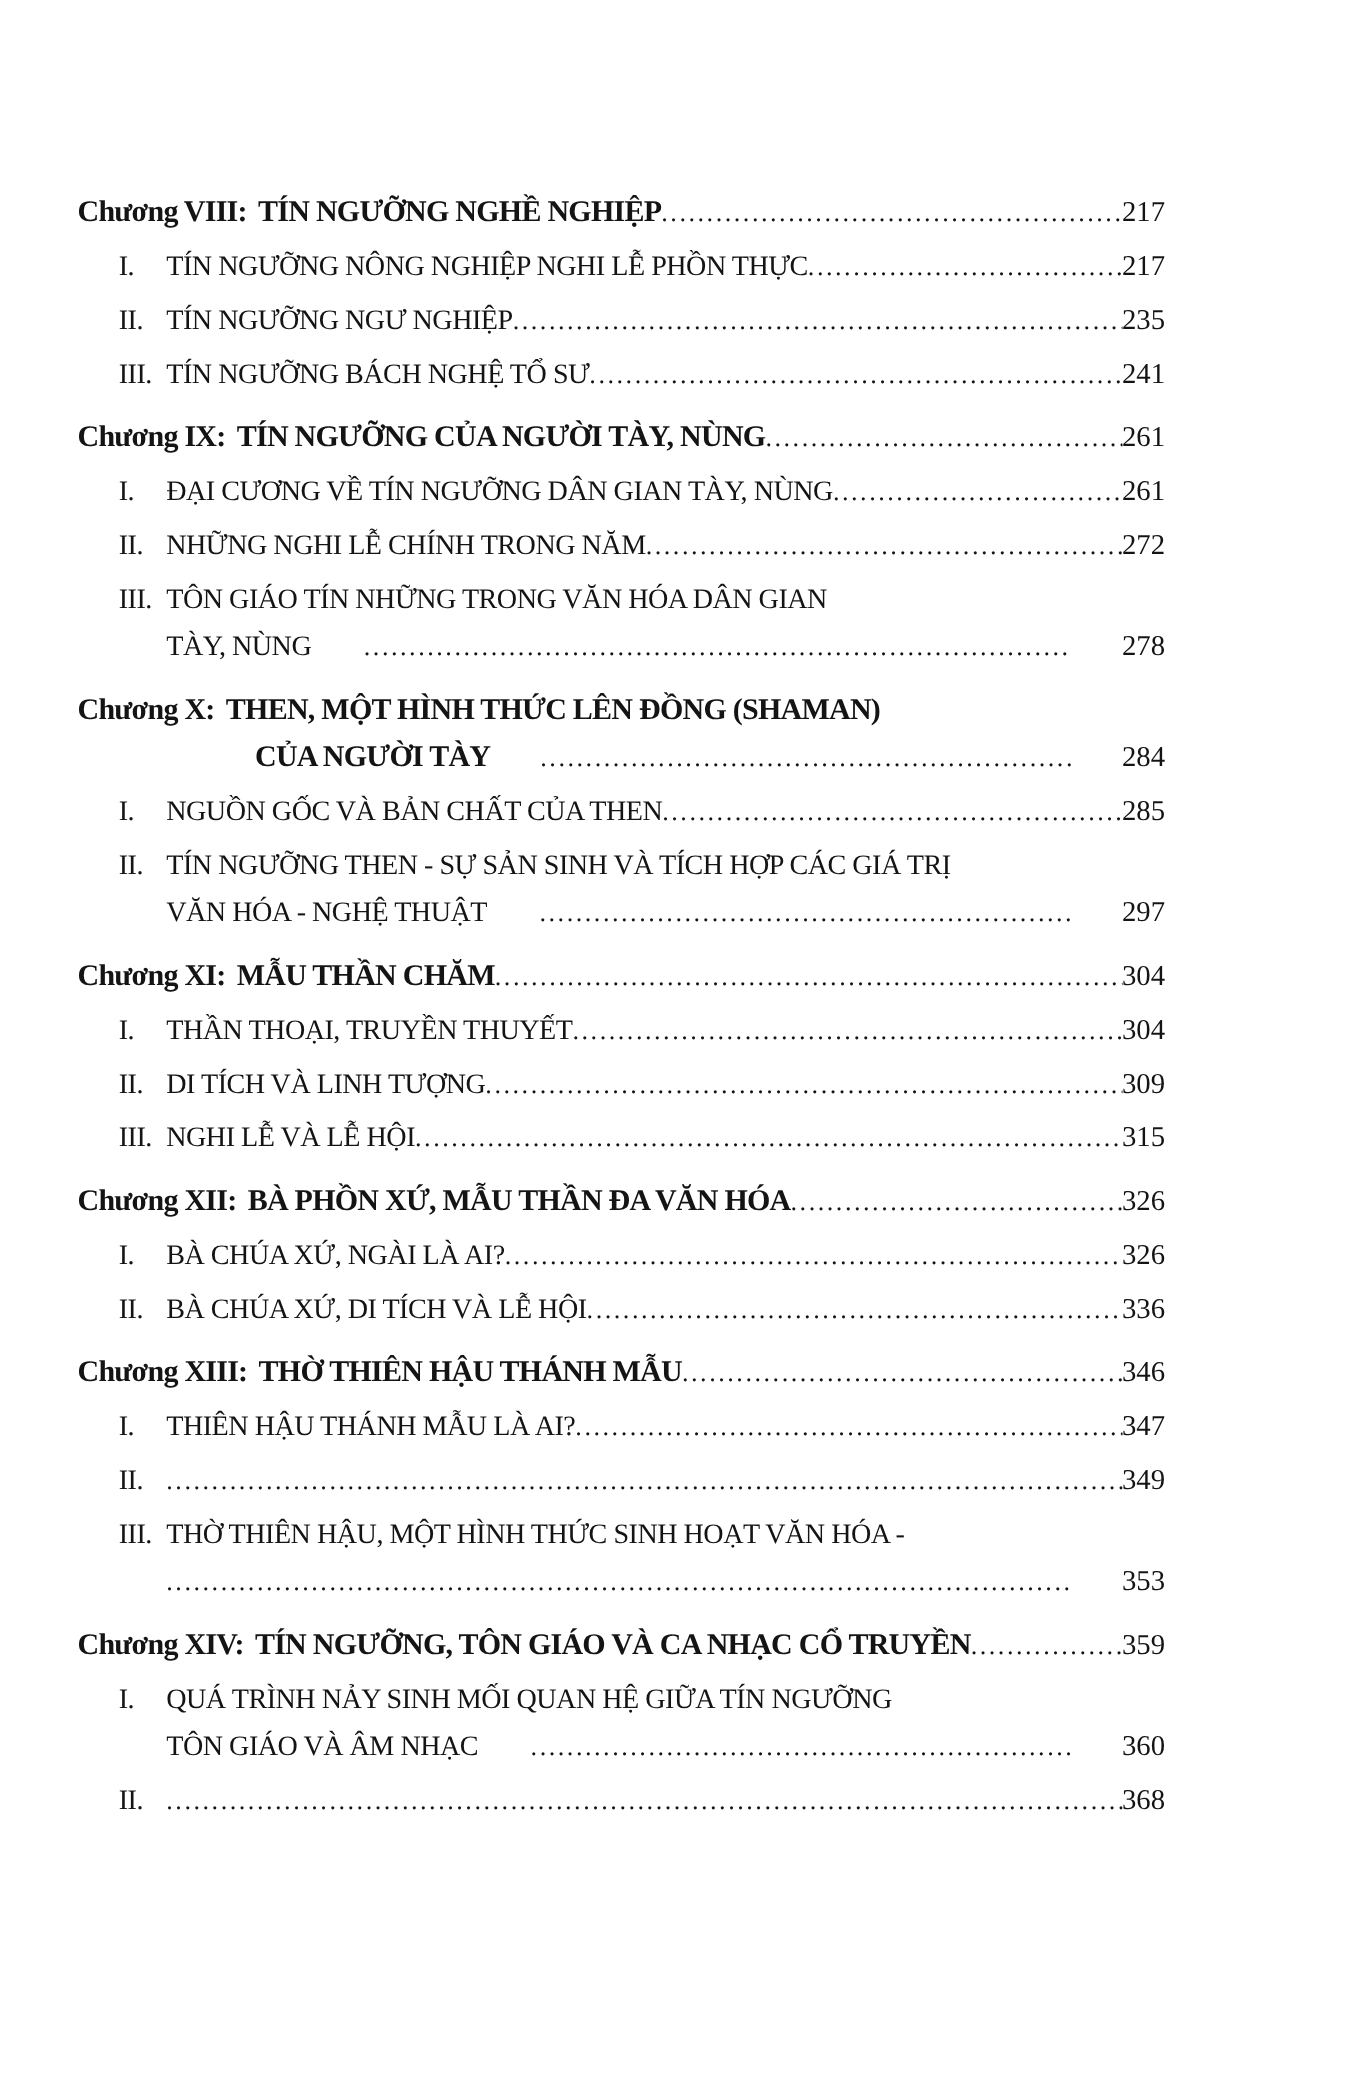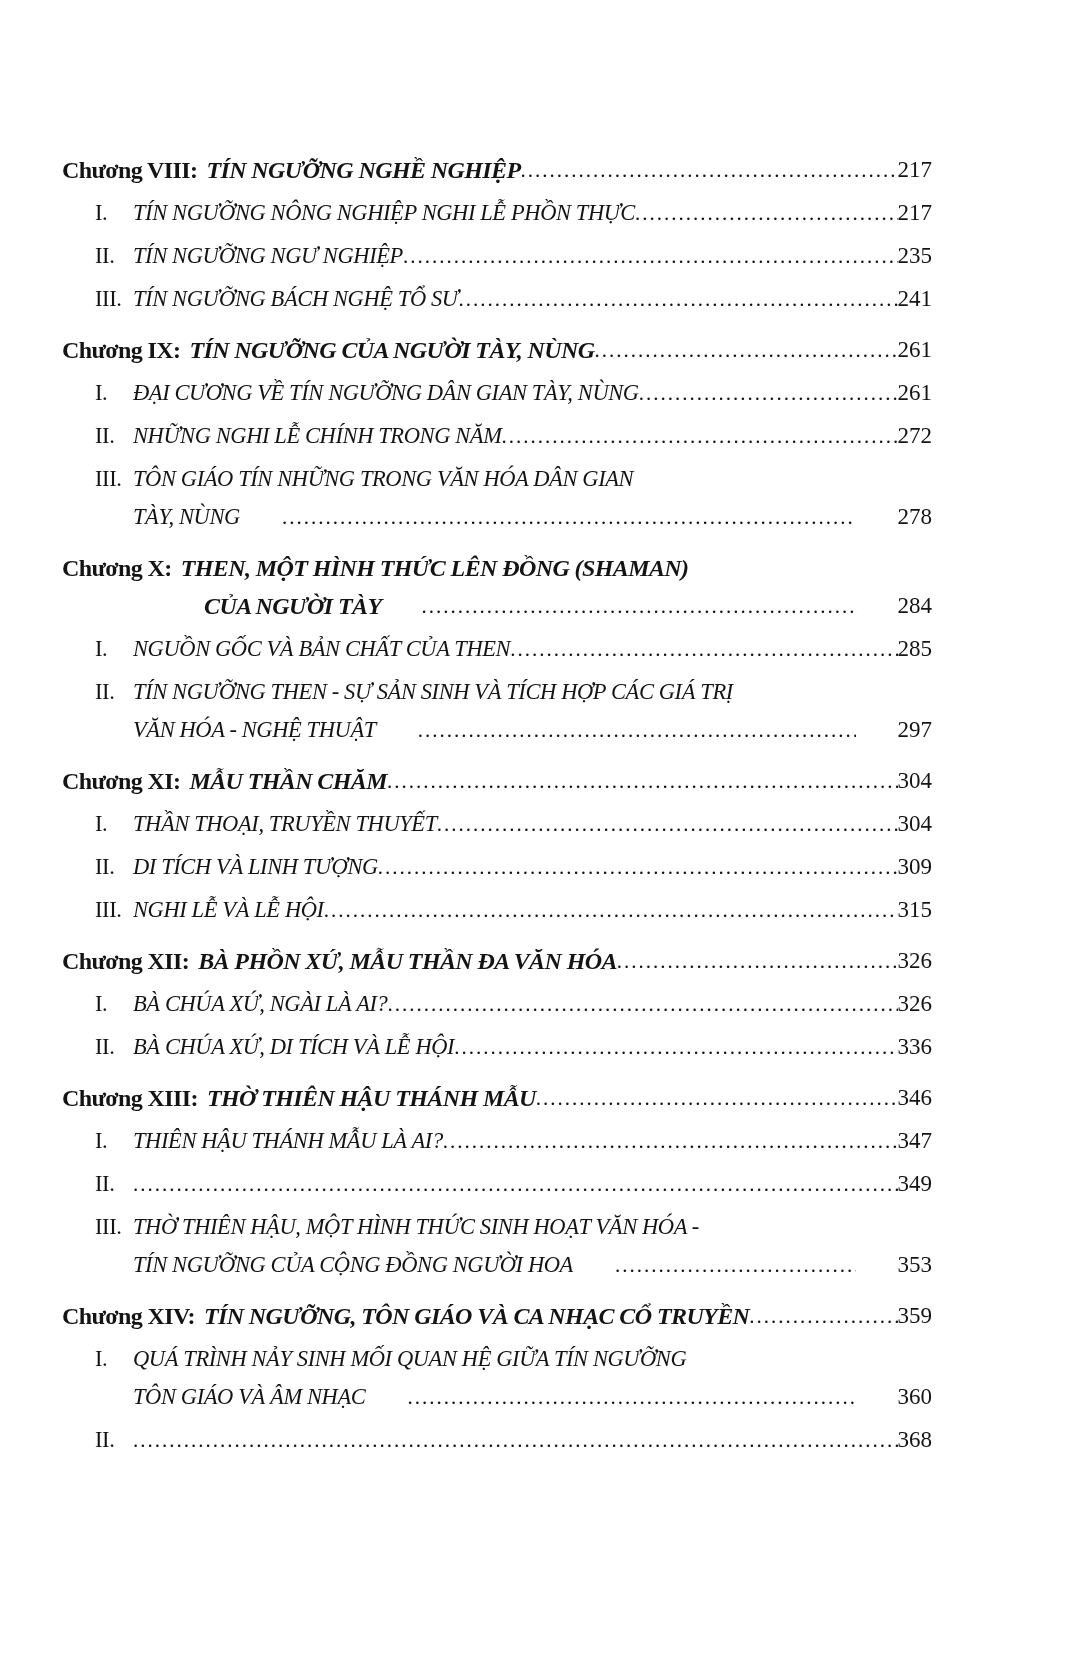--- a/index.html
+++ b/index.html
@@ -39,21 +39,21 @@
   .chapter .line2 { margin-left: 142px; gap: 40px; }
   .prefix { margin-right: 9px; flex: 0 0 auto; }
   
   .item { padding-left: 33px; }
   .item .line {
     font-size: 22.5px;
     letter-spacing: -0.4px;
   }
   .item .num { flex: 0 0 38px; }
   .item .line2 { margin-left: 38px; gap: 42px; }
-  .title { flex: 0 0 auto; font-style: italic; }
+  .title { flex: 0 0 auto; }
   
   .dots {
     flex: 1 1 0;
     min-width: 8px;
     overflow: hidden;
     font-weight: normal;
     letter-spacing: 2px;
     font-size: 21px;
   }
   .dots::after {
@@ -251,21 +251,20 @@
       <span class="dots"></span>
       <span class="page">349</span>
     </div>
   </div>
   <div class="row item">
     <div class="line">
       <span class="num">III.</span>
       <span class="title">THỜ THIÊN HẬU, MỘT HÌNH THỨC SINH HOẠT VĂN HÓA -</span>
     </div>
     <div class="line line2">
-      <span class="title">TÍN NGƯỠNG CỦA CỘNG ĐỒNG NGƯỜI HOA</span>
       <span class="dots"></span>
       <span class="page">353</span>
     </div>
   </div>
 
   <div class="row chapter">
     <div class="line">
       <span class="prefix">Chương XIV:</span>
       <span class="title">TÍN NGƯỠNG, TÔN GIÁO VÀ CA NHẠC CỔ TRUYỀN</span>
       <span class="dots"></span>

